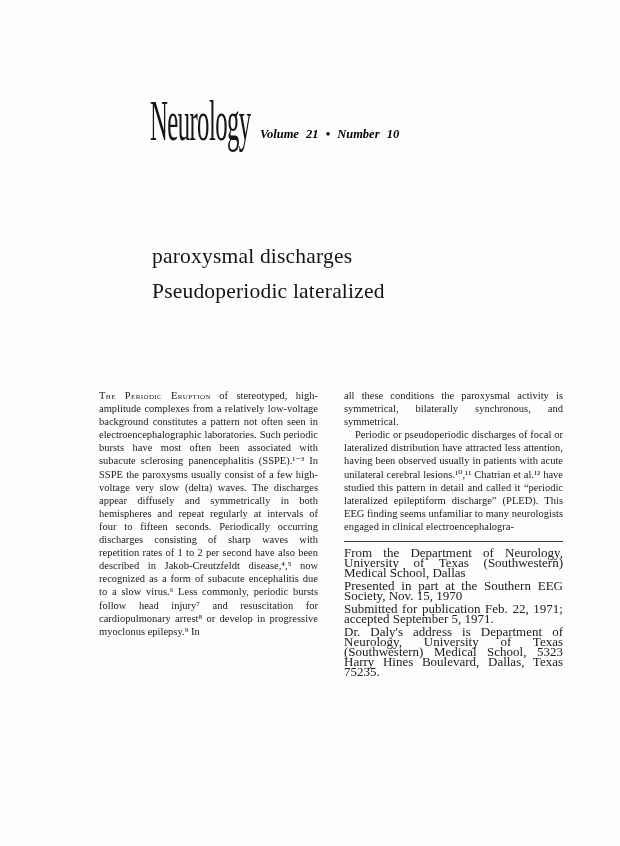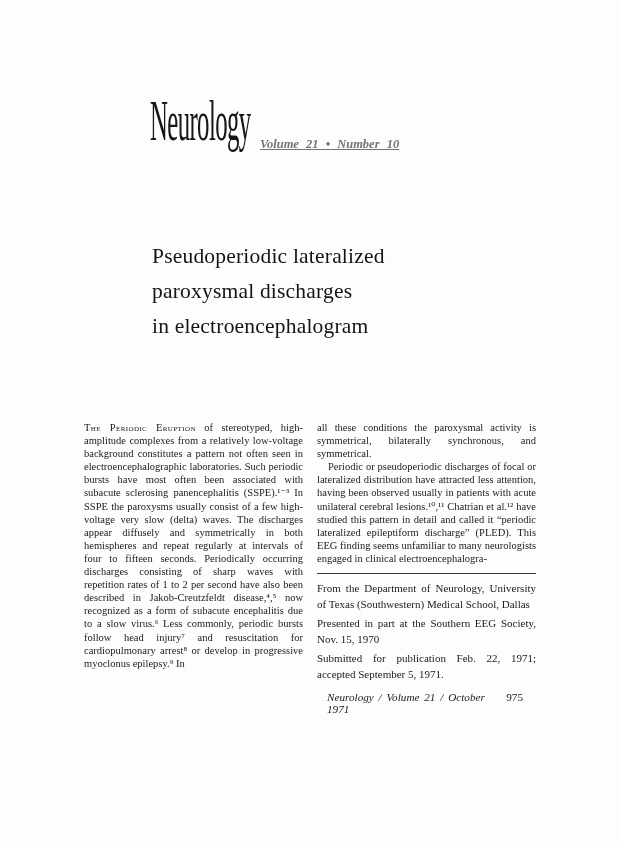--- a/index.html
+++ b/index.html
@@ -26,28 +26,27 @@
     font-weight: 400;
     letter-spacing: -1px;
     color: #161616;
     transform: scale(0.62, 1.40);
     transform-origin: 0 0;
     white-space: nowrap;
   }
   .issue-line {
     position: absolute;
     left: 260px;
-    top: 137px;
+    top: 127px;
     font-style: italic;
     font-weight: bold;
     font-size: 12.5px;
     word-spacing: 4px;
-    color: #737373;
+    color: #000000;
     white-space: nowrap;
-    text-decoration: underline;
   }
 
   
   .title-block {
     position: absolute;
     left: 152px;
     top: 239px;
     font-size: 21.5px;
     line-height: 35px;
     letter-spacing: 0.2px;
@@ -60,48 +59,47 @@
     font-size: 10.7px;
     font-weight: bold;
     word-spacing: 2px;
     color: #1b1b1b;
     white-space: nowrap;
   }
 
   
   .columns {
     position: absolute;
-    left: 84px;
+    left: 99px;
     top: 389px;
     width: 452px;
     display: flex;
-    gap: 14px;
-    margin-top: 32px;
+    gap: 26px;
   }
   .col { width: 219px; flex: 0 0 219px; }
   .body-par {
     font-size: 10.5px;
     line-height: 13.1px;
     text-align: justify;
     color: #1a1a1a;
   }
   .body-par.indent { text-indent: 11px; }
   .lead-smallcaps { font-variant: small-caps; letter-spacing: 0.4px; }
 
   
   .footnote-rule {
     border: none;
     border-top: 1px solid #3c3c3c;
     margin-top: 8px;
     margin-bottom: 6px;
     width: 100%;
   }
   .footnote {
-    font-size: 11px;
-    line-height: 16px;
+    font-size: 13px;
+    line-height: 10px;
     text-align: justify;
     margin-bottom: 3px;
     color: #202020;
   }
 
   
   .page-footer {
     display: flex;
     justify-content: space-between;
     align-items: baseline;
@@ -118,45 +116,41 @@
 <body>
 
 <div class="page">
 
   <header class="masthead">
     <span class="logo-text">Neurology</span>
     <span class="issue-line">Volume 21 • Number 10</span>
   </header>
 
   <section class="title-block">
+    <div class="title-line">paroxysmal discharges</div>
     <div class="title-line">Pseudoperiodic lateralized</div>
-    <div class="title-line">paroxysmal discharges</div>
-    <div class="title-line">in electroencephalogram</div>
   </section>
 
 
   <section class="columns">
 
     <div class="col col-left">
       <p class="body-par"><span class="lead-smallcaps">The Periodic Eruption</span> <span>of stereotyped, high-amplitude complexes from a relatively low-voltage background constitutes a pattern not often seen in electroencephalographic laboratories. Such periodic bursts have most often been associated with subacute sclerosing panencephalitis (SSPE).¹⁻³ In SSPE the paroxysms usually consist of a few high-voltage very slow (delta) waves. The discharges appear diffusely and symmetrically in both hemispheres and repeat regularly at intervals of four to fifteen seconds. Periodically occurring discharges consisting of sharp waves with repetition rates of 1 to 2 per second have also been described in Jakob-Creutzfeldt disease,⁴,⁵ now recognized as a form of subacute encephalitis due to a slow virus.⁶ Less commonly, periodic bursts follow head injury⁷ and resuscitation for cardiopulmonary arrest⁸ or develop in progressive myoclonus epilepsy.⁹ In</span></p>
     </div>
 
     <div class="col col-right">
       <p class="body-par">all these conditions the paroxysmal activity is symmetrical, bilaterally synchronous, and symmetrical.</p>
       <p class="body-par indent">Periodic or pseudoperiodic discharges of focal or lateralized distribution have attracted less attention, having been observed usually in patients with acute unilateral cerebral lesions.¹⁰,¹¹ Chatrian et al.¹² have studied this pattern in detail and called it “periodic lateralized epileptiform discharge” (PLED). This EEG finding seems unfamiliar to many neurologists engaged in clinical electroencephalogra-</p>
 
       <hr class="footnote-rule">
 
       <div class="footnotes">
         <p class="footnote">From the Department of Neurology, University of Texas (Southwestern) Medical School, Dallas</p>
         <p class="footnote">Presented in part at the Southern EEG Society, Nov. 15, 1970</p>
         <p class="footnote">Submitted for publication Feb. 22, 1971; accepted September 5, 1971.</p>
+        <p class="footnote">Dr. Daly's address is Department of Neurology, University of Texas (Southwestern) Medical School, 5323 Harry Hines Boulevard, Dallas, Texas 75235.</p>
       </div>
 
-      <div class="page-footer">
-        <span class="citation">Neurology / Volume 21 / October 1971</span>
-        <span class="page-number">975</span>
-      </div>
     </div>
 
   </section>
 
 </div>
 
 </body></html>

